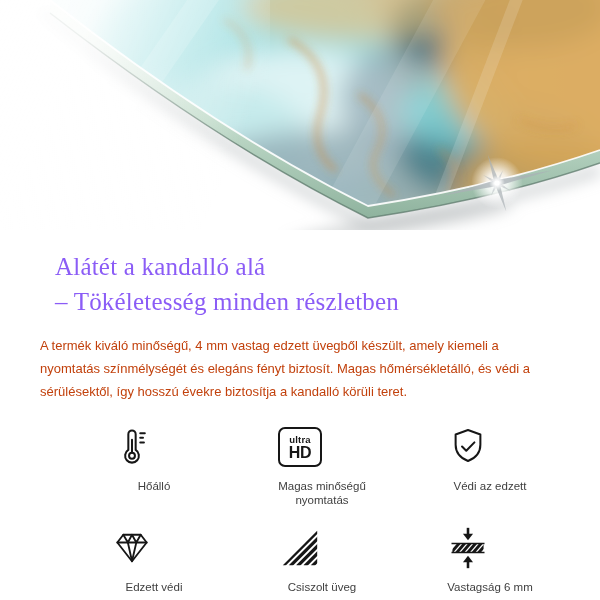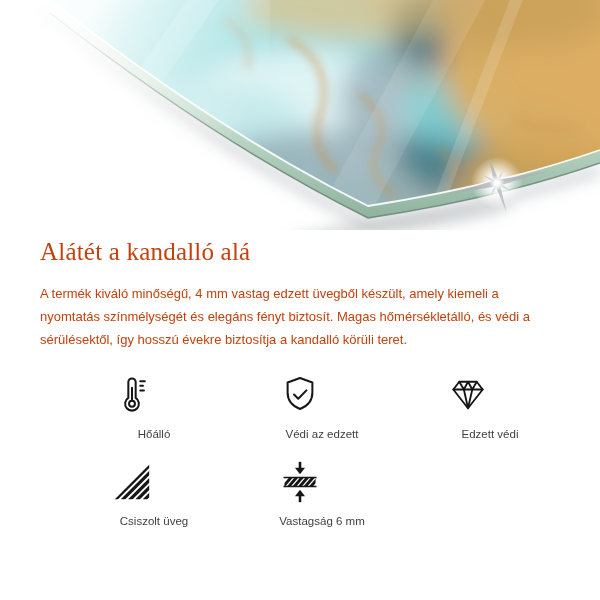--- a/index.html
+++ b/index.html
@@ -1,21 +1,21 @@
 <!DOCTYPE html>
 <html lang="hu"><head>
 <meta charset="utf-8">
 <style>
   html,body{margin:0;padding:0;background:#ffffff;}
   body{width:600px;height:600px;overflow:hidden;font-family:"Liberation Sans",sans-serif;color:#3a3a3a;}
   .hero{width:600px;height:230px;position:relative;overflow:hidden;background:#ffffff;}
   .hero svg{display:block;}
   .content{padding:4px 40px 0 40px;}
-  h1{margin:0;font-family:"Liberation Serif","DejaVu Serif",serif;font-weight:400;
-     font-size:25px;line-height:35px;color:#c2410c;letter-spacing:.2px;}
+  h1{margin:15px;font-family:"Liberation Serif","DejaVu Serif",serif;font-weight:400;
+     font-size:25px;line-height:35px;color:#8b5cf6;letter-spacing:.2px;}
   h1 span{display:block;}
   .desc{margin:13px 0 0 0;font-size:13px;line-height:23px;color:#c2410c;max-width:530px;}
   .features{margin:20px 12px 0 12px;display:grid;grid-template-columns:1fr 1fr 1fr;
             row-gap:17px;column-gap:8px;}
   .feature{display:flex;flex-direction:column;align-items:center;}
   .icon-box{height:48px;display:flex;align-items:center;justify-content:center;}
   .feature-label{margin-top:8px;font-size:11.5px;color:#3f3f3f;text-align:center;line-height:14px;padding-left:44px;}
   
   .uhd{border:2.6px solid #161616;border-radius:7px;width:40px;height:36px;
        display:flex;flex-direction:column;align-items:center;justify-content:center;color:#161616;}
@@ -117,39 +117,49 @@
         </g>
         <circle r="8" fill="url(#glow)"></circle>
         <circle r="2.6" fill="#ffffff"></circle>
       </g>
     </svg>
   </div>
 
   <div class="content">
     <h1>
       <span>Alátét a kandalló alá</span>
+      <span>– Tökéletesség minden részletben</span>
     </h1>
     <p class="desc">A termék kiváló minőségű, 4 mm vastag edzett üvegből készült, amely kiemeli a nyomtatás színmélységét és elegáns fényt biztosít. Magas hőmérsékletálló, és védi a sérülésektől, így hosszú évekre biztosítja a kandalló körüli teret.</p>
 
     <div class="features">
 
       <div class="feature">
         <div class="icon-box">
           <svg viewBox="0 0 48 48" width="44" height="44" fill="none" stroke="#161616" stroke-width="2.2" stroke-linecap="round" stroke-linejoin="round">
             <path d="M20 10 a4 4 0 0 1 8 0 v17.2 a7.5 7.5 0 1 1 -8 0 Z"></path>
             <line x1="24" y1="16" x2="24" y2="30"></line>
             <circle cx="24" cy="33.5" r="3.2"></circle>
             <line x1="33" y1="9" x2="38" y2="9"></line>
             <line x1="33" y1="14" x2="36" y2="14"></line>
             <line x1="33" y1="19" x2="37" y2="19"></line>
           </svg>
         </div>
         <div class="feature-label">Hőálló</div>
       </div>
 
+      <div class="feature">
+        <div class="icon-box">
+          <div class="uhd">
+            <span class="uhd-top">ultra</span>
+            <span class="uhd-bottom">HD</span>
+          </div>
+        </div>
+        <div class="feature-label">Magas minőségű nyomtatás</div>
+      </div>
 
       <div class="feature">
         <div class="icon-box">
           <svg viewBox="0 0 48 48" width="44" height="44" fill="none" stroke="#161616" stroke-width="2.2" stroke-linecap="round" stroke-linejoin="round">
             <path d="M24 5.5 l13.5 4.8 v11.2 c0 8.8 -5.6 14.6 -13.5 17.8 c-7.9 -3.2 -13.5 -9 -13.5 -17.8 V 10.3 Z"></path>
             <path d="M17.5 23.5 l4.6 4.6 L31 19"></path>
           </svg>
         </div>
         <div class="feature-label">Védi az edzett</div>
       </div>

